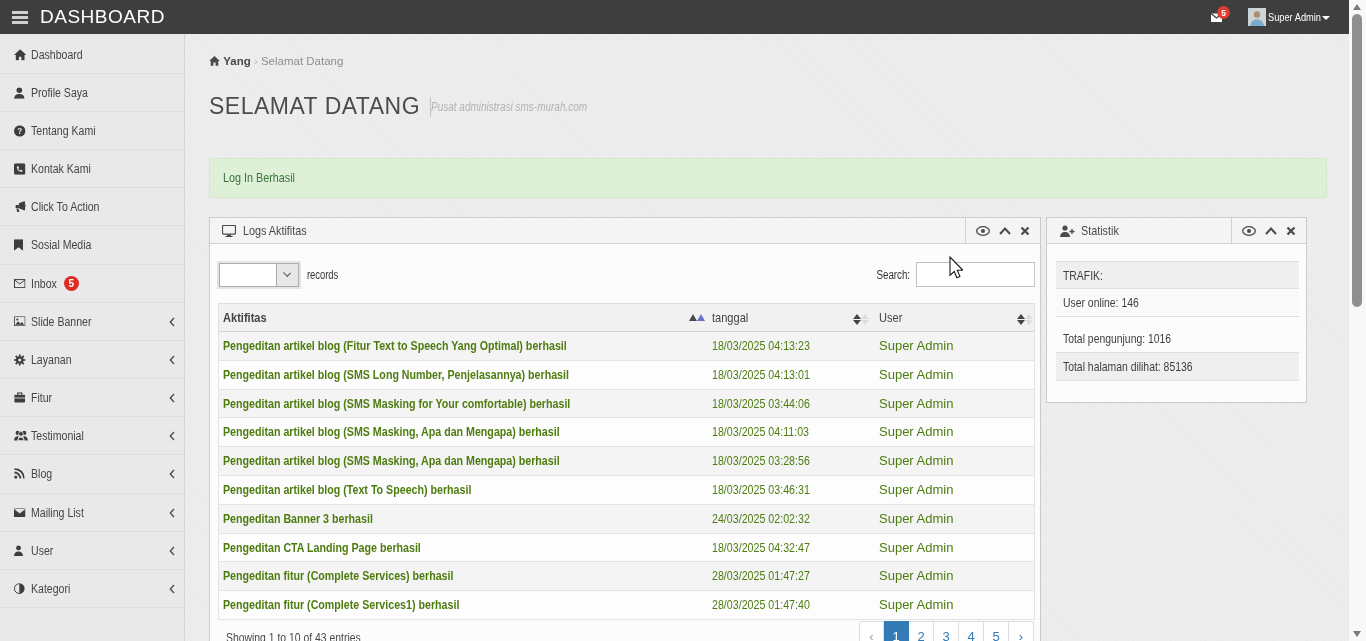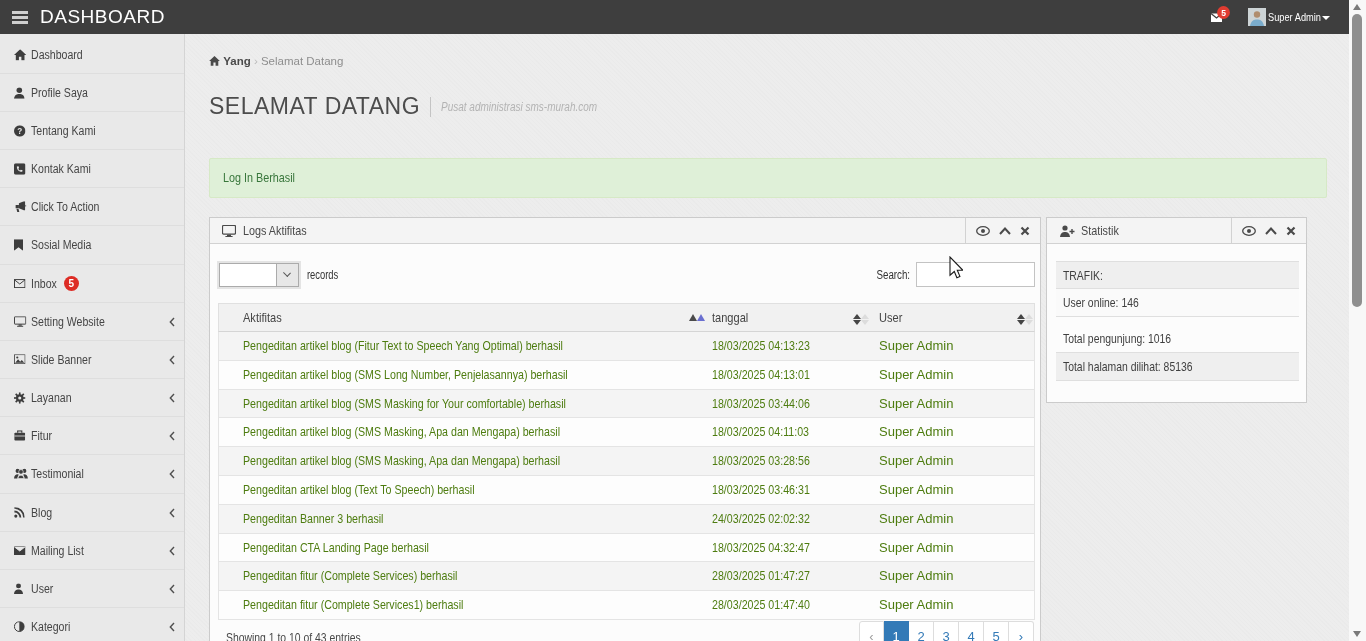--- a/index.html
+++ b/index.html
@@ -30,21 +30,21 @@
   line-height:15px; text-align:center; font-size:10px; font-weight:bold; vertical-align:1px; }
 
 
 #content { position:absolute; left:186px; top:34px; width:1163px; height:607px; }
 
 #breadcrumb { position:absolute; left:23px; top:21px; font-size:11.5px; color:#999; }
 #breadcrumb b { color:#4a4a4a; font-weight:bold; }
 #pagehead { position:absolute; left:23px; top:59px; }
 #pagehead h1 { font-size:23px; font-weight:normal; letter-spacing:0.5px; color:#4c4c4c; display:inline-block; }
 #pagehead .sub { display:inline-block; font-size:12.5px; font-style:italic; color:#b3b3b3; margin-left:10px;
-  border-left:1px solid #c4c4c4; padding-left:10px; vertical-align:3px; line-height:20px; }
+  border-left:1px solid #c4c4c4; vertical-align:3px; line-height:20px; }
 
 #alert { position:absolute; left:23px; top:124px; width:1118px; height:40px; background:#dff0d8; border:1px solid #d6e9c6;
   border-radius:2px; color:#38763b; line-height:38px; padding-left:13px; font-size:13px; }
 
 
 .panel { position:absolute; background:#fcfcfc; border:1px solid #cbcbcb; }
 .phead { position:relative; height:26px; background:#f4f4f4; border-bottom:1px solid #d2d2d2; }
 .ptitle { position:absolute; left:12px; top:0; line-height:25px; color:#484848; font-size:13px; }
 .ptools { position:absolute; right:0; top:0; height:26px; border-left:1px solid #d2d2d2; padding:0 10px; display:flex; align-items:center; gap:9px; }
 
@@ -58,21 +58,21 @@
 #reclabel { position:absolute; left:97px; top:45px; line-height:24px; color:#333; }
 #searchlabel { position:absolute; left:640px; top:45px; line-height:24px; color:#333; width:60px; text-align:right; }
 #searchbox { position:absolute; left:706px; top:44px; width:119px; height:25px; background:#fff; border:1px solid #c3c3c3; }
 
 
 #dtable { position:absolute; left:8px; top:85px; width:817px; }
 #dtable .thead { position:relative; height:29px; background:#f1f1f1; border:1px solid #e0e0e0; border-bottom:1px solid #d5d5d5; font-size:13px; color:#444; }
 #dtable .trow { position:relative; height:28.8px; border-bottom:1px solid #e4e4e4; border-left:1px solid #e4e4e4; border-right:1px solid #e4e4e4; font-size:13px; color:#4d7c0f; }
 #dtable .trow.odd { background:#f4f4f4; }
 #dtable .trow.even { background:#fdfdfd; }
-.c1 { position:absolute; left:24px; top:0; line-height:28px; white-space:nowrap; }
+.c1 { position:absolute; left:4px; top:0; line-height:28px; white-space:nowrap;font-weight:bold; }
 .c2 { position:absolute; left:493px; top:0; line-height:28px; white-space:nowrap; }
 .c3 { position:absolute; left:660px; top:0; line-height:28px; white-space:nowrap; }
 .thead .c1,.thead .c2,.thead .c3 { line-height:27px; }
 
 
 .sasc { position:absolute; top:10px; width:0; height:0; border-left:4px solid transparent; border-right:4px solid transparent; border-bottom:7px solid #4a4a4a; }
 .tri-up { width:0; height:0; border-left:4px solid transparent; border-right:4px solid transparent; border-bottom:5px solid #454545; }
 .tri-dn { width:0; height:0; border-left:4px solid transparent; border-right:4px solid transparent; border-top:5px solid #454545; margin-top:1px; }
 .sboth { position:absolute; top:10px; }
 .light .tri-up { border-bottom-color:#dcdcdc; }
@@ -178,31 +178,20 @@
           <path d="M0 0 L11 0 L11 14 L5.5 9.8 L0 14 Z" fill="#3d3d3d"></path>
         </svg></span>
       <span class="slabel"><span class="sx88">Sosial Media</span></span>
     </div>
     <div class="sitem">
       <span class="sicon"><svg width="14" height="11" viewBox="0 0 14 11">
           <rect x="0.6" y="0.6" width="12.8" height="9.8" fill="none" stroke="#3d3d3d" stroke-width="1.2"></rect>
           <path d="M0.6 0.9 L7 6 L13.4 0.9" fill="none" stroke="#3d3d3d" stroke-width="1.2"></path>
         </svg></span>
       <span class="slabel"><span class="sx88">Inbox</span> <span class="badge-red">5</span></span>
-    </div>
-    <div class="sitem">
-      <span class="sicon"><svg width="15" height="13" viewBox="0 0 15 13">
-          <rect x="0.6" y="0.6" width="13.8" height="9" rx="0.5" fill="none" stroke="#3d3d3d" stroke-width="1.2"></rect>
-          <rect x="5.5" y="10" width="4" height="1.5" fill="#3d3d3d"></rect>
-          <rect x="3.8" y="11.6" width="7.4" height="1.2" fill="#3d3d3d"></rect>
-        </svg></span>
-      <span class="slabel"><span class="sx88">Setting Website</span></span>
-      <span class="schev"><svg width="6" height="10" viewBox="0 0 6 10" style="margin-top:14px">
-          <path d="M5 1 L1.3 5 L5 9" stroke="#4f4f4f" stroke-width="1.4" fill="none"></path>
-        </svg></span>
     </div>
     <div class="sitem">
       <span class="sicon"><svg width="14" height="12" viewBox="0 0 14 12">
           <rect x="0.5" y="0.5" width="13" height="11" fill="none" stroke="#3d3d3d" stroke-width="1"></rect>
           <circle cx="4" cy="4" r="1.3" fill="#3d3d3d"></circle>
           <path d="M1.5 10.5 L5 6 L7.5 9 L9.5 7 L12.5 10.5 Z" fill="#3d3d3d"></path>
         </svg></span>
       <span class="slabel"><span class="sx88">Slide Banner</span></span>
       <span class="schev"><svg width="6" height="10" viewBox="0 0 6 10" style="margin-top:14px">
           <path d="M5 1 L1.3 5 L5 9" stroke="#4f4f4f" stroke-width="1.4" fill="none"></path>

